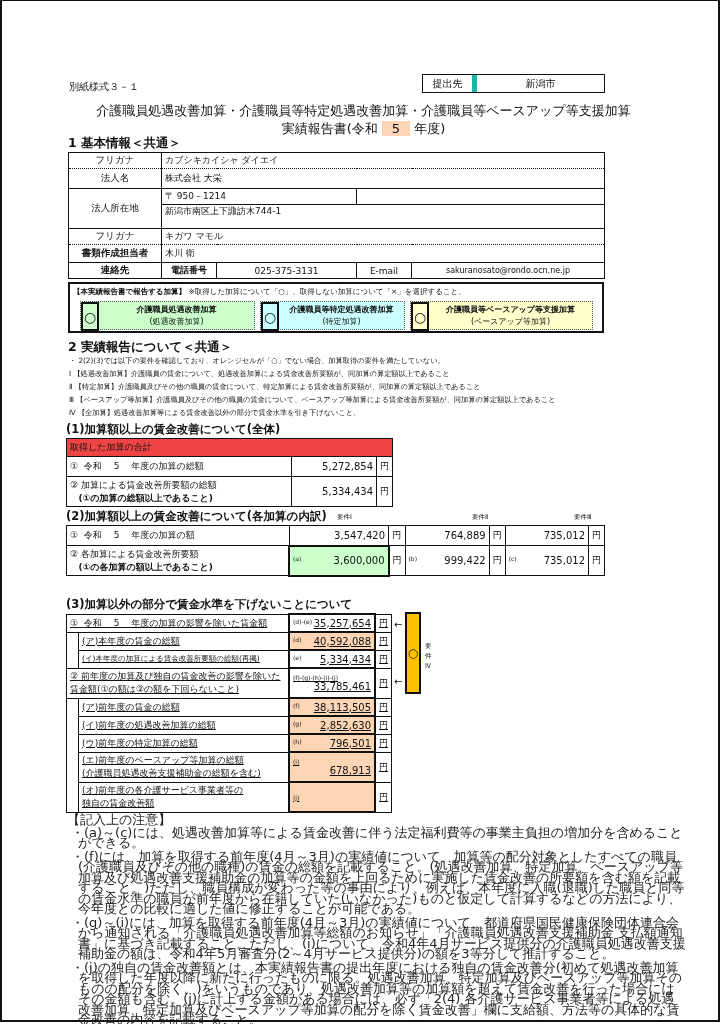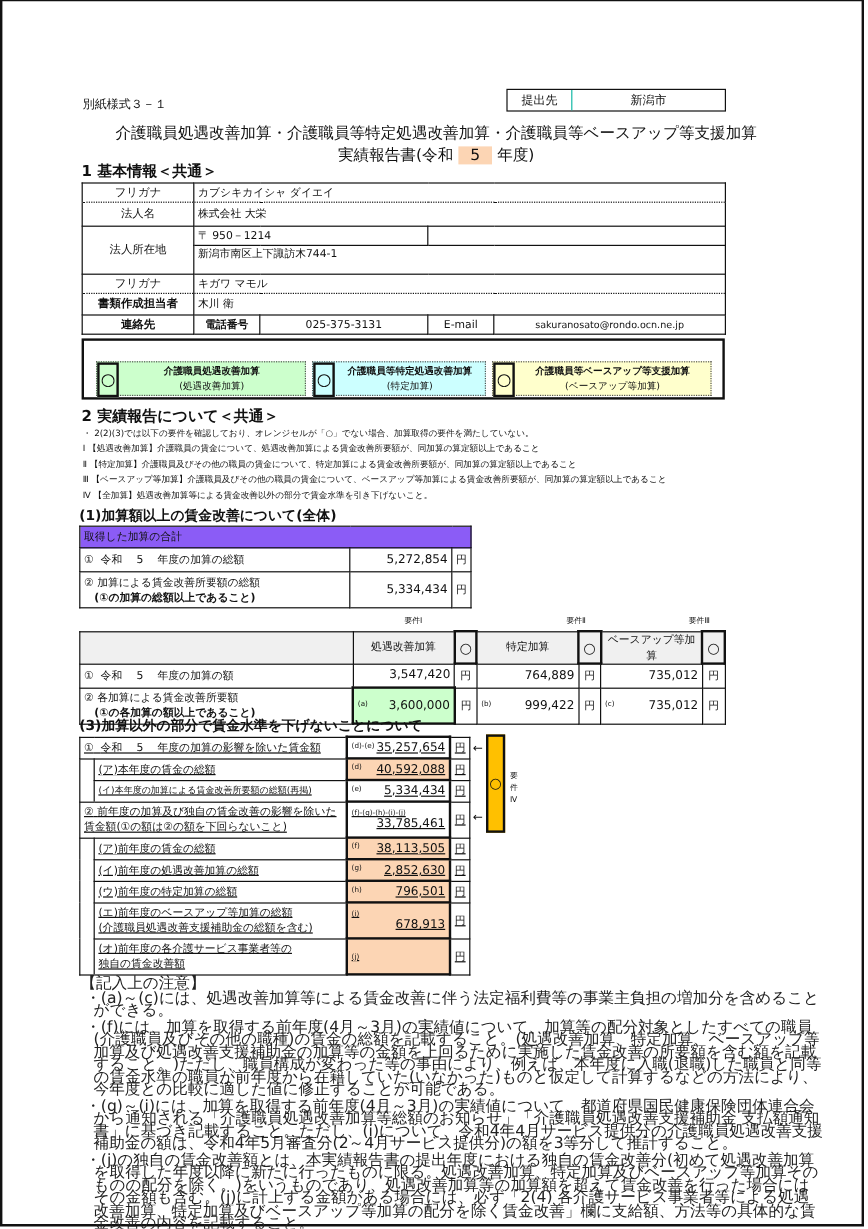--- a/index.html
+++ b/index.html
@@ -4,42 +4,42 @@
 <style>
   * { box-sizing: border-box; margin: 0; padding: 0; }
   html, body { width: 723px; height: 1024px; background: #ffffff; overflow: hidden; }
   body { font-family: "DejaVu Sans", "Liberation Sans", sans-serif; color: #111; position: relative; }
   .page { position: absolute; left: 0; top: 0; width: 720px; height: 1022px; border: 2px solid #111; border-top-width: 1px; background: #fff; }
   .abs { position: absolute; }
   .tiny { font-size: 6.5px; }
   .b { font-weight: bold; }
   .form-no { left: 67px; top: 79px; font-size: 10px; }
   .dest { left: 420px; top: 73px; width: 183px; height: 19px; border: 1px solid #111; display: flex; font-size: 10px; }
-  .dest .l { width: 54px; border-right: 1px solid #14b8a6; display: flex; align-items: center; justify-content: center; }
+  .dest .l { width: 54px; border-right: 5px solid #14b8a6; display: flex; align-items: center; justify-content: center; }
   .dest .v { flex: 1; display: flex; align-items: center; justify-content: center; }
   .title1 { left: 0; width: 723px; top: 101px; text-align: center; font-size: 13px; }
   .title2 { left: 0; width: 723px; top: 119px; text-align: center; font-size: 13px; }
   .year-hl { background: #fcd5b4; padding: 0 10px; }
   .sec-h { font-size: 12.5px; font-weight: bold; }
   table { border-collapse: collapse; }
   td { font-size: 9px; padding: 0 3px; }
   .basic { left: 66px; top: 151px; width: 537px; }
   .basic td { border: 1px solid #111; height: 16px; }
   .basic .lab { text-align: center; width: 93px; font-size: 9.5px; }
   .dot-b { border-bottom: 1px dotted #111 !important; }
   .dot-t { border-top: 1px dotted #111 !important; }
   .kasan-box { left: 66px; top: 281px; width: 536px; height: 51px; border: 2px solid #111; }
   .kasan-box .hdr { position: absolute; left: 3px; top: 3px; font-size: 7.5px; }
   .kasan-item { position: absolute; top: 17px; height: 29px; border: 1px dotted #555; display: flex; }
   .mark { width: 18px; height: 29px; border: 2px solid #111; display: flex; align-items: center; justify-content: center; font-size: 14px; font-weight: bold; background: inherit; }
   .kasan-text { flex: 1; text-align: center; font-size: 8px; line-height: 12px; padding-top: 2px; }
   .notes2 { left: 67px; font-size: 7.2px; }
   .t1 { left: 64px; top: 437px; width: 327px; }
   .t1 td { border: 1px solid #111; height: 20px; }
-  .t1 .hd { background: #8b5cf6; height: 18px; font-family: Liberation Mono, monospace; }
+  .t1 .hd { background: #ef4444; height: 18px; font-family: Liberation Mono, monospace; }
   .num { text-align: right; font-size: 10px; }
   .yen { width: 14px; text-align: center; border-left: 1px dotted #111 !important; }
   .t2 { left: 64px; top: 524px; width: 539px; }
   .t2 td { border: 1px solid #111; }
   .t2 .hdr td { height: 20px; background: #f0f0f0; text-align: center; }
   .omark { background: #ffc000; width: 14px; border: 2px solid #111 !important; text-align: center; font-weight: bold; font-size: 12px; }
   .green { background: #ccffcc; border: 2px solid #111 !important; }
   .orange { background: #fcd5b4; }
   .cl { font-size: 6px; vertical-align: top; text-align: left; }
   .t3 { left: 64px; top: 612px; width: 326px; }
@@ -98,20 +98,24 @@
       <td class="lab b">連絡先</td>
       <td style="text-align:center; width:55px" class="b">電話番号</td>
       <td style="text-align:center; width:140px">025-375-3131</td>
       <td style="text-align:center; width:55px">E-mail</td>
       <td style="text-align:center; font-size:8px">sakuranosato@rondo.ocn.ne.jp</td>
     </tr>
   </tbody>
     </table>
 
   <div class="abs kasan-box">
+    <div class="hdr">
+      <span class="b">【本実績報告書で報告する加算】</span>
+      <span>※取得した加算について「○」、取得しない加算について「×」を選択すること。</span>
+    </div>
     <div class="kasan-item" style="left:10px; width:175px; background:#ccffcc;">
       <div class="mark">○</div>
       <div class="kasan-text">
           <div class="b">介護職員処遇改善加算</div>
           <div>(処遇改善加算)</div>
         </div>
     </div>
     <div class="kasan-item" style="left:190px; width:145px; background:#ccffff;">
       <div class="mark">○</div>
       <div class="kasan-text">
@@ -147,34 +151,26 @@
       <td class="yen">円</td>
     </tr>
     <tr>
       <td style="height:30px"><span>②</span> <span>加算による賃金改善所要額の総額</span><br>&nbsp;&nbsp;&nbsp;<span class="b">(①の加算の総額以上であること)</span></td>
       <td class="num">5,334,434</td>
       <td class="yen">円</td>
     </tr>
   </tbody>
     </table>
 
+  <div class="abs sec-h" style="left:64px; top:508px; font-size:11.5px;">(2)加算額以上の賃金改善について(各加算の内訳)</div>
   <div class="abs tiny" style="left:335px; top:512px;">要件Ⅰ</div>
   <div class="abs tiny" style="left:470px; top:512px;">要件Ⅱ</div>
   <div class="abs tiny" style="left:572px; top:512px;">要件Ⅲ</div>
   <table class="abs t2">
     <tbody>
-        <tr class="hdr">
-      <td style="width:226px"></td>
-      <td style="width:84px">処遇改善加算</td>
-      <td class="omark">○</td>
-      <td style="width:84px">特定加算</td>
-      <td class="omark">○</td>
-      <td style="width:84px">ベースアップ等加算</td>
-      <td class="omark">○</td>
-    </tr>
     <tr style="height:20px">
       <td><span>①</span>&nbsp;&nbsp;<span>令和　 5　 年度の加算の額</span></td>
       <td class="num">3,547,420</td>
       <td class="yen">円</td>
       <td class="num">764,889</td>
       <td class="yen">円</td>
       <td class="num">735,012</td>
       <td class="yen">円</td>
     </tr>
     <tr style="height:30px">

